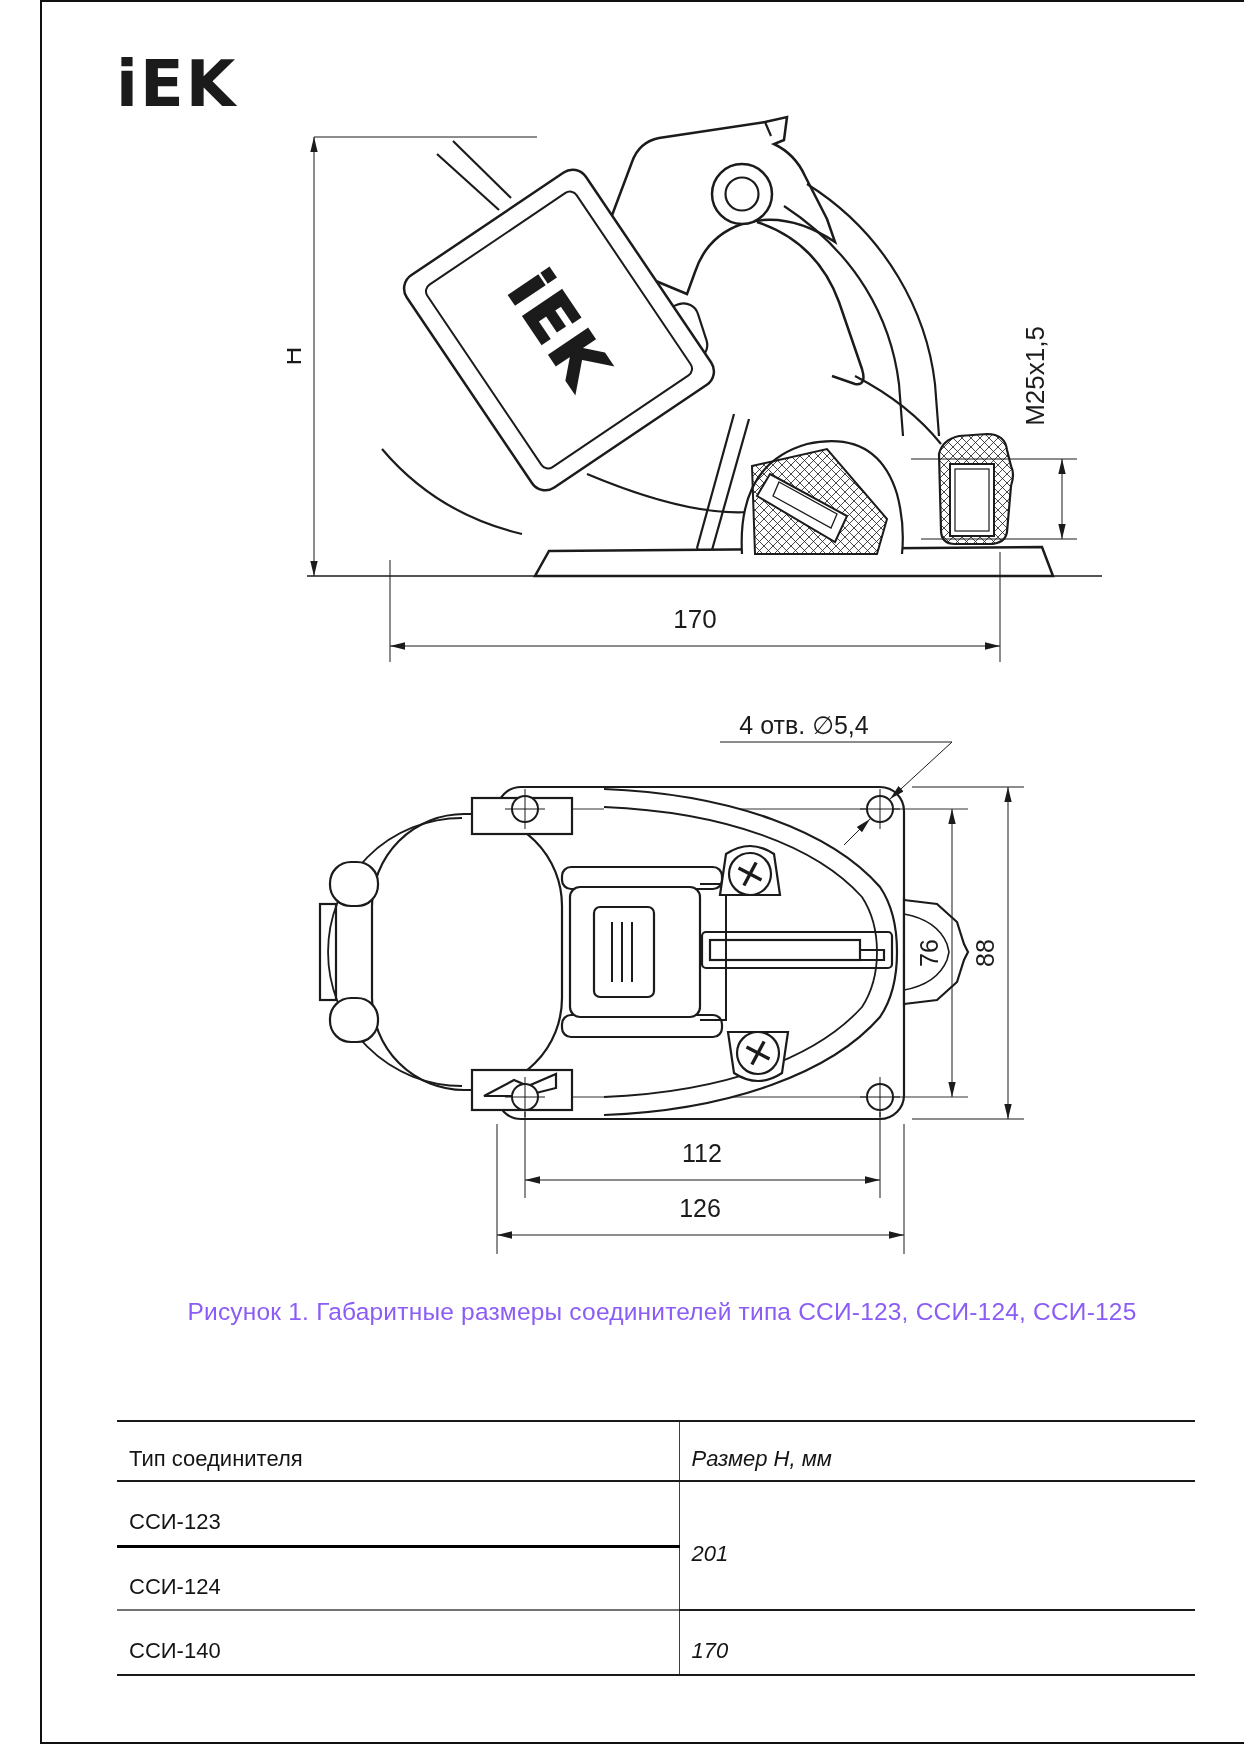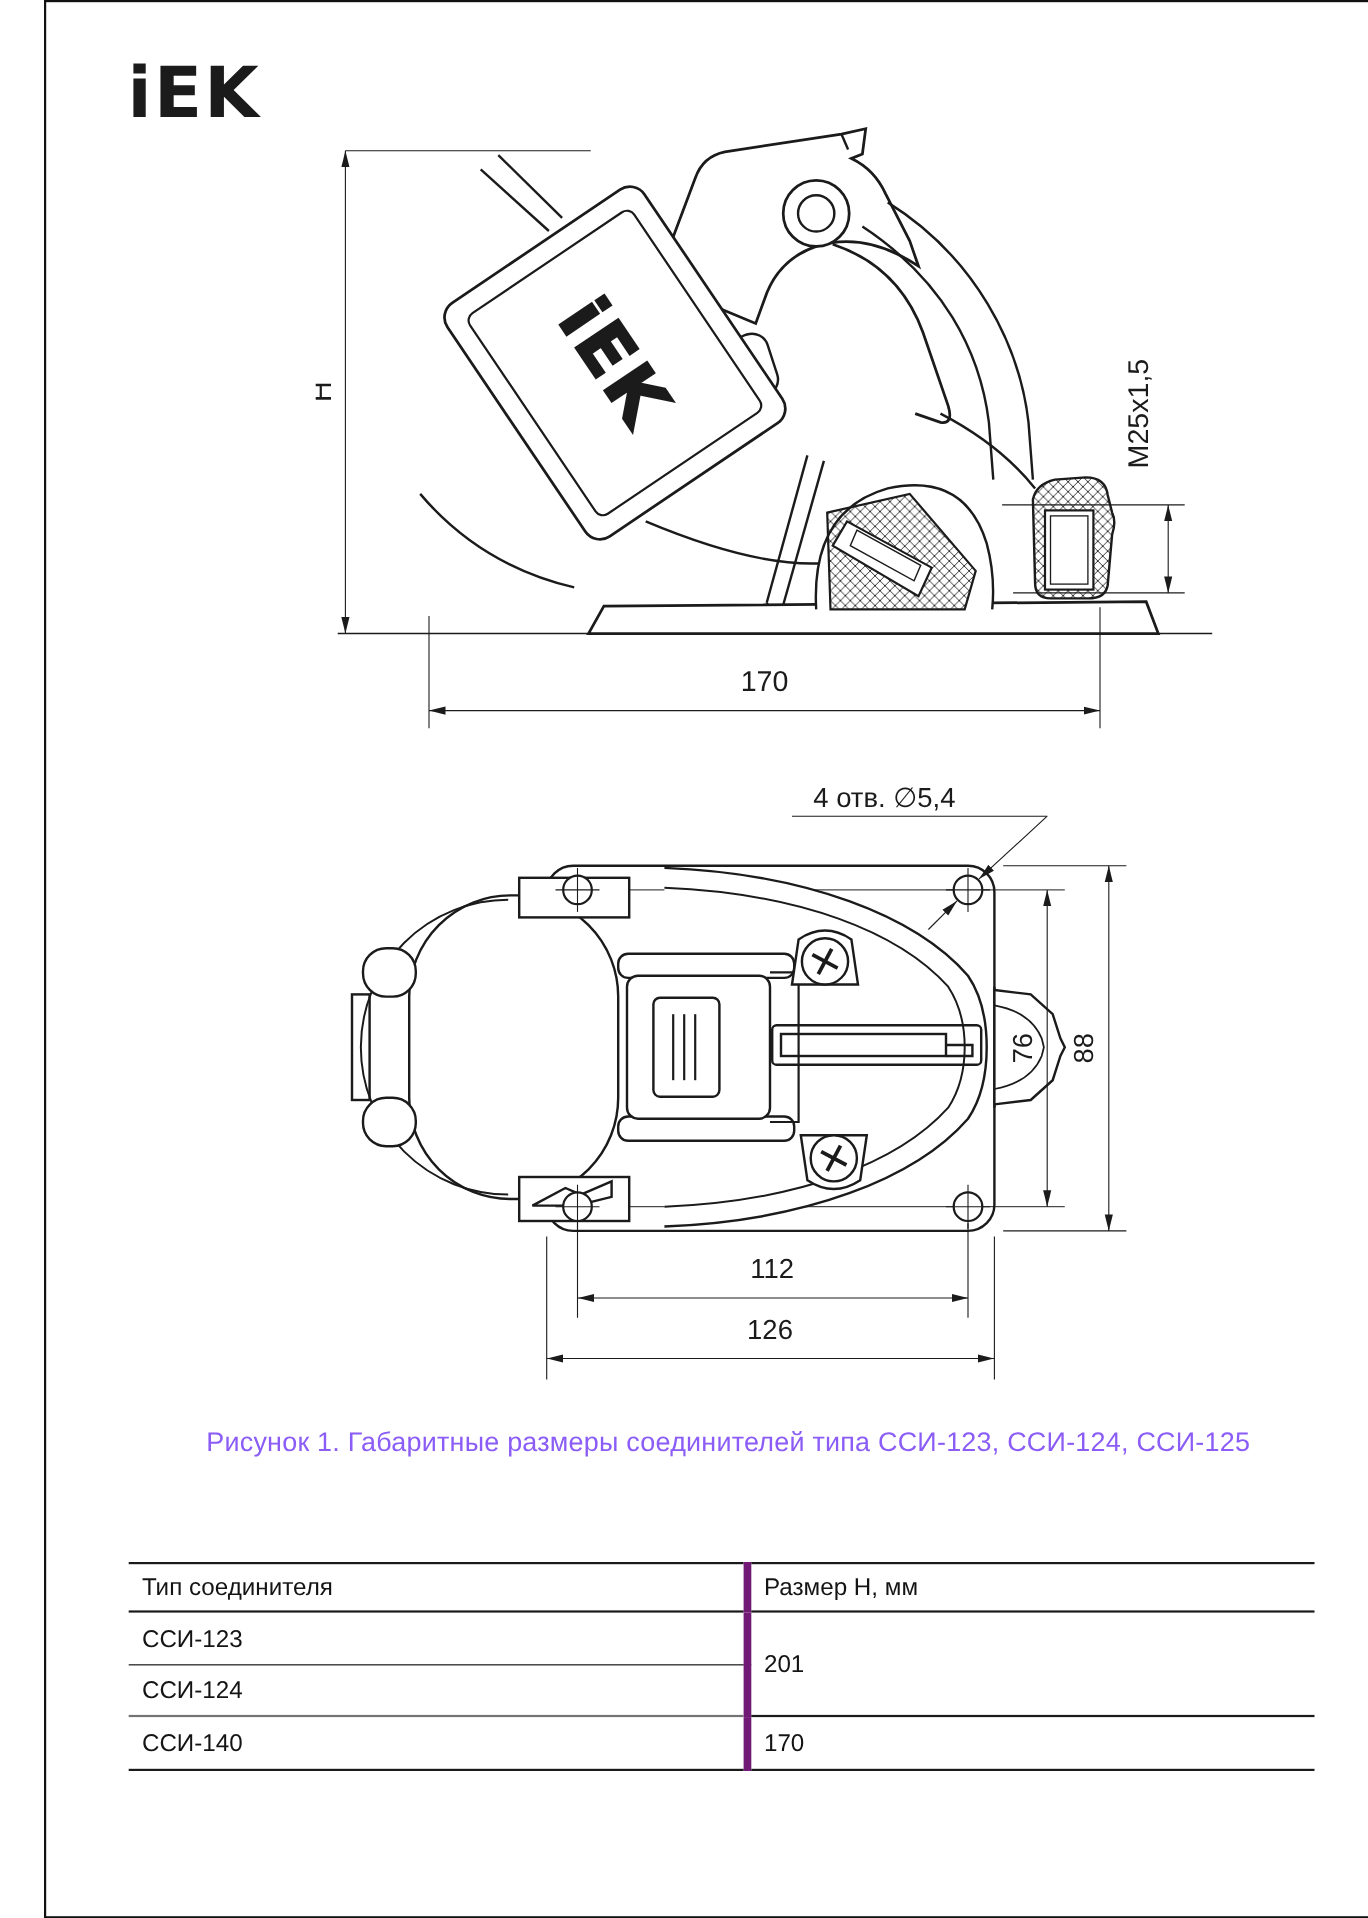--- a/index.html
+++ b/index.html
@@ -19,24 +19,24 @@
   .dimtxt{font-size:26px;}
   .dimtxt2{font-size:25px;}
   .caption{
     position:absolute;top:1296px;left:0;width:100%;
     text-align:center;font-size:24.5px;color:#8b5cf6;
     letter-spacing:0.2px;
   }
   .spec{position:absolute;left:75px;top:1418px;width:1078px;}
   table.spec-t{border-collapse:collapse;width:1078px;table-layout:fixed;
     border-top:2px solid #1a1a1a;border-bottom:2px solid #1a1a1a;font-size:22px;color:#141414;}
-  table.spec-t th,table.spec-t td{font-weight:normal;text-align:left;padding:0 0 0 12px;vertical-align:middle;}
+  table.spec-t th,table.spec-t td{font-weight:normal;text-align:left;padding:16px 0 0 12px;vertical-align:middle;}
   table.spec-t th{height:42px;border-bottom:2px solid #1a1a1a;}
-  td.c2,th.c2{border-left:7px solid #701a75;}
-  tr.r1 td.c1{height:47px;border-bottom:1px solid #000000;}
+  td.c2,th.c2{border-left:1px solid #701a75;font-style:italic;}
+  tr.r1 td.c1{height:47px;border-bottom:3px solid #000000;}
   td.merged{vertical-align:top;padding-top:11px;border-bottom:2px solid #1a1a1a;}
   tr.r2 td.c1{height:45px;border-bottom:2px solid #737373;}
   tr.r3 td{height:47px;}
 </style>
 </head>
 <body>
 
 <div class="page">
 
   <svg class="abs" style="left:72px;top:44px;" width="160" height="78" viewBox="0 0 160 78">

